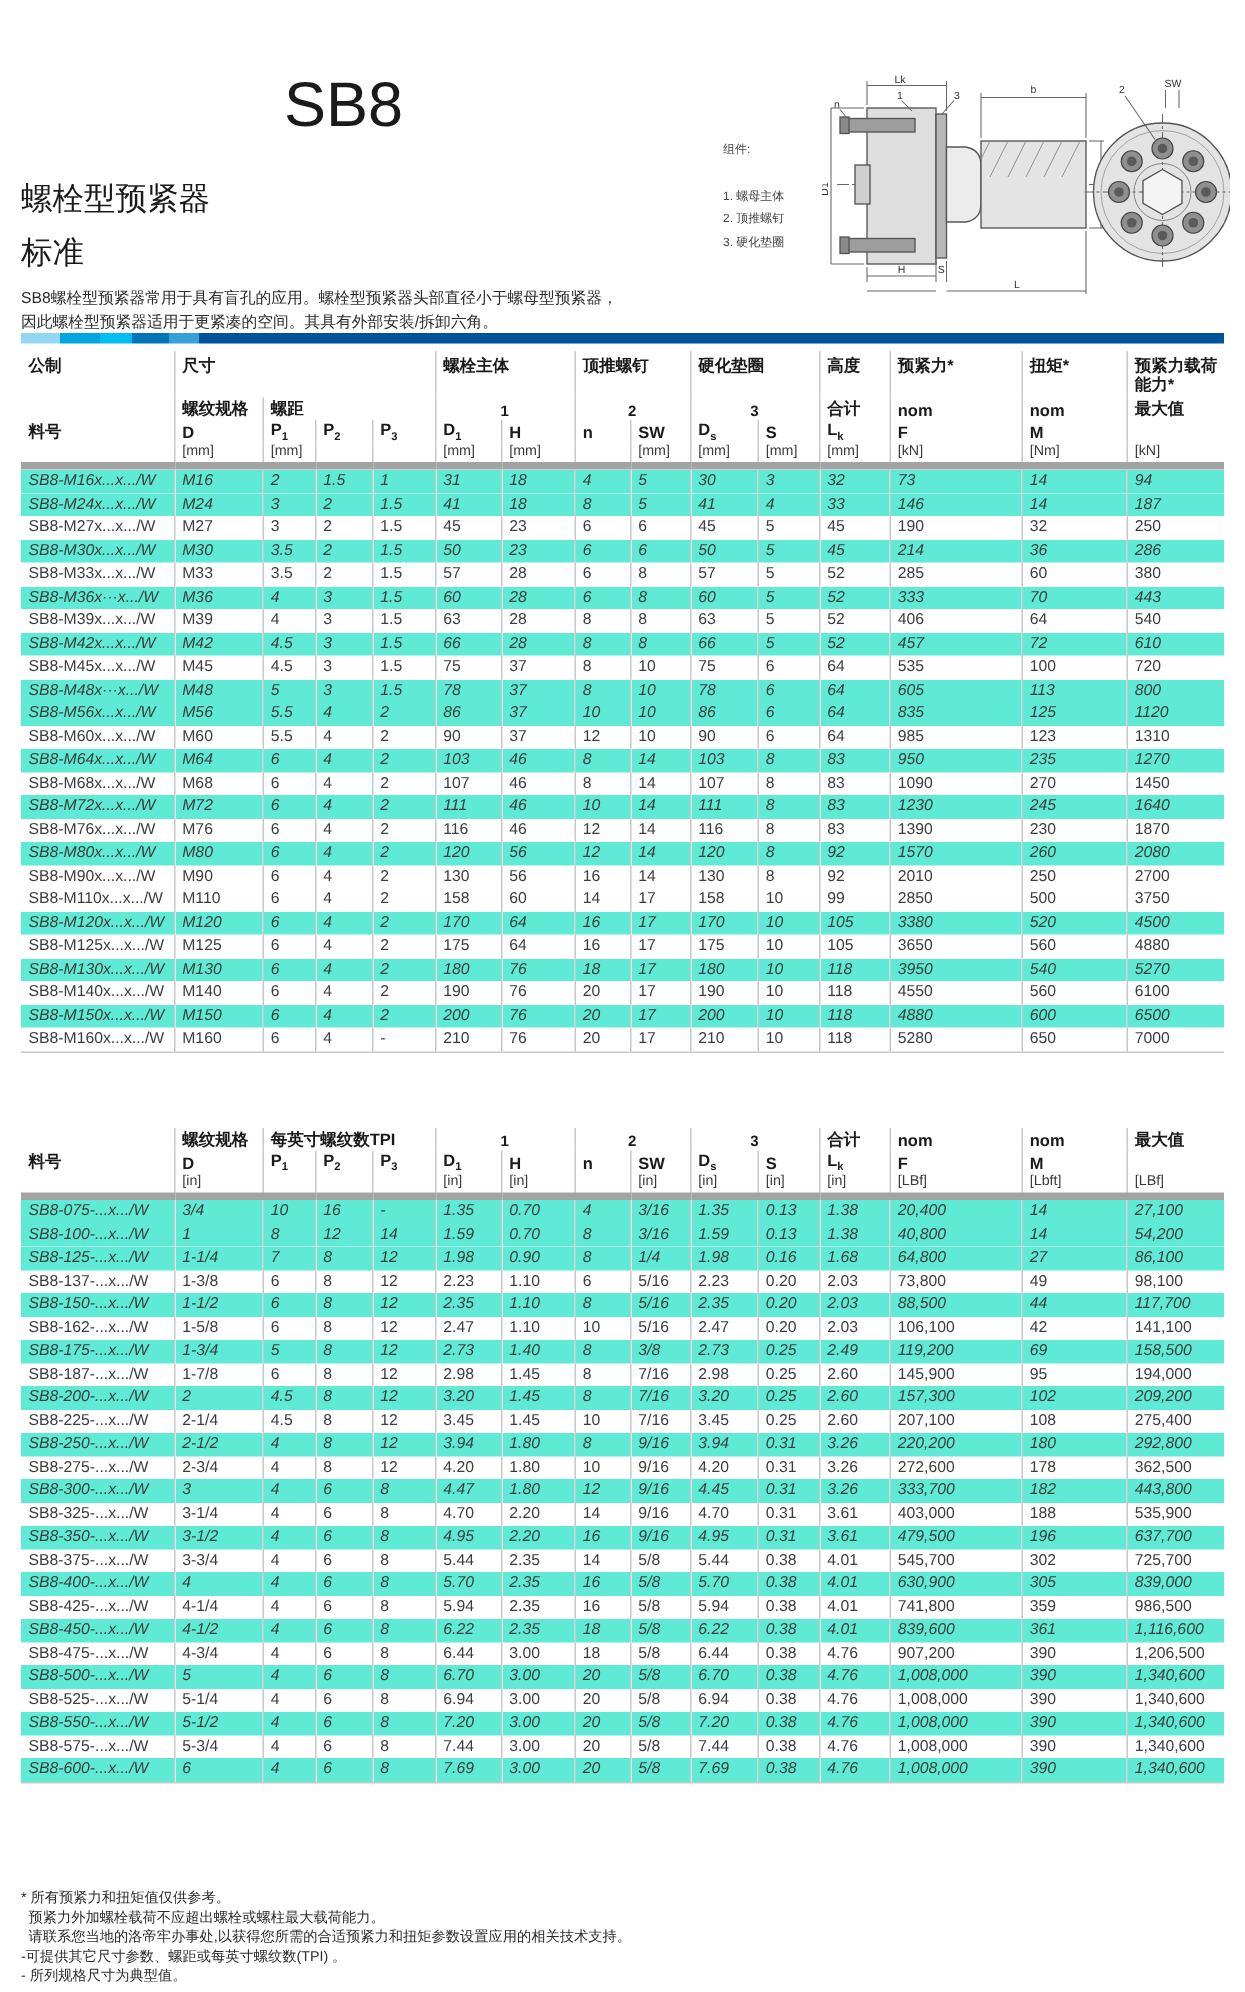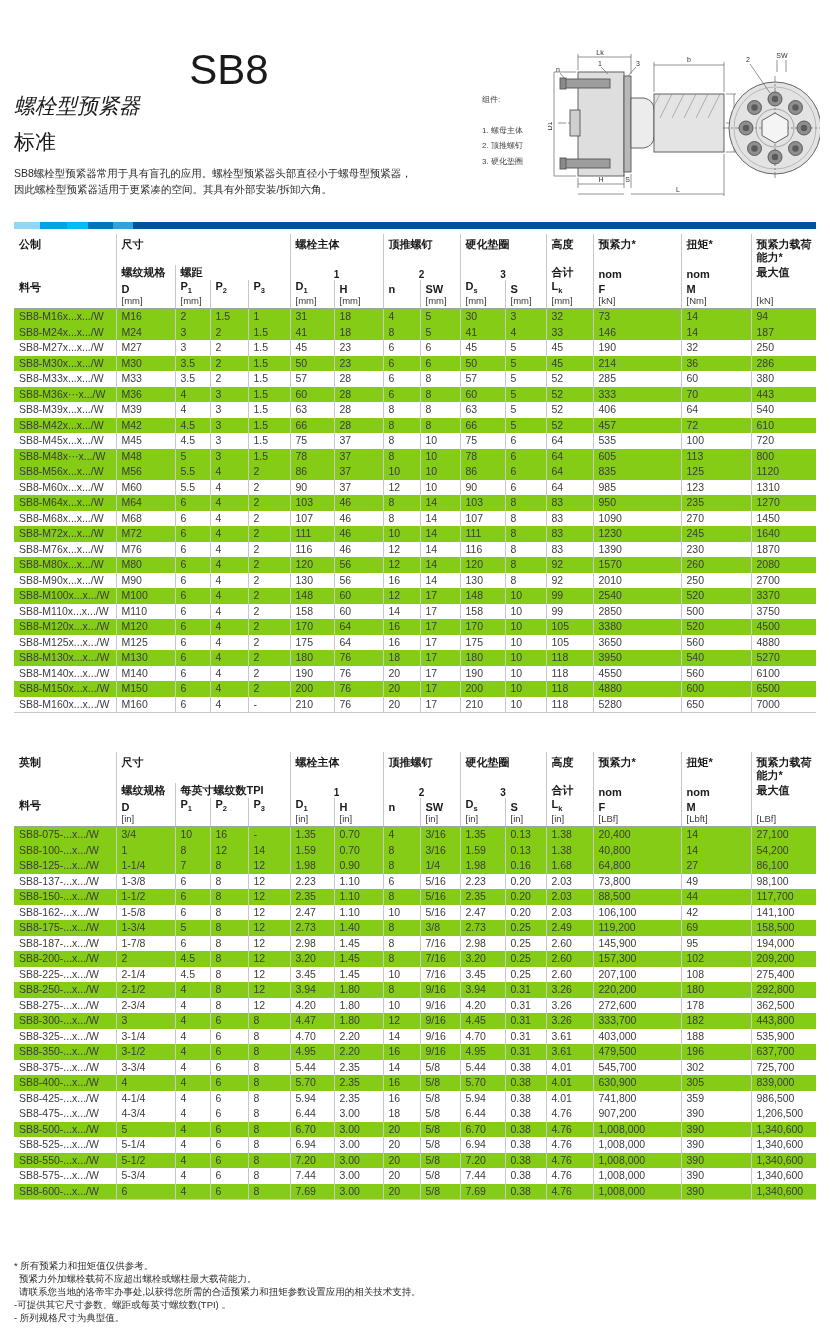--- a/index.html
+++ b/index.html
@@ -2,21 +2,21 @@
 <html><head>
 <meta charset="utf-8">
 <style>
   html,body{margin:0;padding:0;background:#fff;}
   body{width:830px;height:1328px;position:relative;overflow:hidden;
        font-family:"Liberation Sans","DejaVu Sans",sans-serif;color:#1a1a1a;}
 
   
   .title-block{position:absolute;left:14px;top:48px;width:430px;}
   .product{font-size:42px;line-height:1.05;font-weight:400;letter-spacing:0;text-align:center;}
-  .subtitle{font-size:21px;margin-top:0;font-weight:400;font-style:italic;}
+  .subtitle{font-size:21px;margin-top:26px;font-weight:400;}
   .variant{font-size:21px;margin-top:8px;font-weight:400;}
   .desc{font-size:10.5px;line-height:1.55;margin-top:9px;color:#2b2b2b;}
 
   
   .diagram-block{position:absolute;left:478px;top:48px;width:344px;height:152px;}
   .legend{position:absolute;left:4px;top:44px;font-size:8px;line-height:1.9;color:#444;}
   .legend .lt{margin-bottom:16px;}
   .diagram-svg{position:absolute;right:2px;top:0;}
   .dim{stroke:#666;stroke-width:0.7;fill:none;}
   .part{stroke:#555;stroke-width:0.9;}
@@ -33,24 +33,24 @@
   table{border-collapse:collapse;table-layout:fixed;width:802px;border-bottom:1px solid #c8c8c8;}
   th,td{text-align:left;padding:0 2px 0 5px;overflow:hidden;white-space:nowrap;}
   .bl{border-left:1px solid #c8c8c8;}
   thead th{overflow:visible;}
   thead th.g{font-weight:bold;font-size:11px;vertical-align:top;padding-top:4px;
              line-height:13px;height:27px;white-space:normal;margin-left:36px;}
   thead th.s{font-weight:bold;font-size:11px;vertical-align:bottom;height:15px;}
   thead th.num{text-align:center;font-size:10px;padding:0;}
   thead th.y{font-weight:bold;font-size:11px;vertical-align:bottom;height:14px;}
   thead td.u{font-size:9.5px;color:#3a3a3a;height:13px;vertical-align:top;
-             border-bottom:1px solid #a3a3a3;}
+             border-bottom:5px solid #a3a3a3;}
   sub{font-size:7.5px;}
   tbody td{font-size:10.5px;color:#3c3c3c;height:15.5px;line-height:15.5px;}
-  tbody tr.odd{background:#84cc16;}
+  tbody tr.odd{background:#5eead4;font-style:italic;}
 
   
   .footnotes{position:absolute;left:14px;top:1259px;font-size:9.5px;line-height:13px;color:#2b2b2b;}
   .footnotes .indent{padding-left:5px;}
 </style>
 </head>
 <body>
 
 <div class="title-block">
   <div class="product">SB8</div>
@@ -538,37 +538,20 @@
           <td class="bl">56</td>
           <td class="bl">16</td>
           <td class="bl">14</td>
           <td class="bl">130</td>
           <td class="bl">8</td>
           <td class="bl">92</td>
           <td class="bl">2010</td>
           <td class="bl">250</td>
           <td class="bl">2700</td>
         </tr>
-        <tr class="odd">
-          <td>SB8-M100x...x.../W</td>
-          <td class="bl">M100</td>
-          <td class="bl">6</td>
-          <td class="bl">4</td>
-          <td class="bl">2</td>
-          <td class="bl">148</td>
-          <td class="bl">60</td>
-          <td class="bl">12</td>
-          <td class="bl">17</td>
-          <td class="bl">148</td>
-          <td class="bl">10</td>
-          <td class="bl">99</td>
-          <td class="bl">2540</td>
-          <td class="bl">520</td>
-          <td class="bl">3370</td>
-        </tr>
         <tr>
           <td>SB8-M110x...x.../W</td>
           <td class="bl">M110</td>
           <td class="bl">6</td>
           <td class="bl">4</td>
           <td class="bl">2</td>
           <td class="bl">158</td>
           <td class="bl">60</td>
           <td class="bl">14</td>
           <td class="bl">17</td>
@@ -699,31 +682,20 @@
       <col style="width:40px">
         <col style="width:45px">
         <col style="width:41px">
         <col style="width:47px">
       <col style="width:88px">
         <col style="width:70px">
         <col style="width:65px">
     </colgroup>
   <thead>
         <tr>
-          <th colspan="1" class="g">英制</th>
-          <th colspan="4" class="g bl">尺寸</th>
-          <th colspan="2" class="g bl">螺栓主体</th>
-          <th colspan="2" class="g bl">顶推螺钉</th>
-          <th colspan="2" class="g bl">硬化垫圈</th>
-          <th colspan="1" class="g bl">高度</th>
-          <th colspan="1" class="g bl">预紧力*</th>
-          <th colspan="1" class="g bl">扭矩*</th>
-          <th colspan="1" class="g bl">预紧力载荷能力*</th>
-        </tr>
-        <tr>
           <th colspan="1" class="s"></th>
           <th colspan="1" class="s bl">螺纹规格</th>
           <th colspan="3" class="s bl">每英寸螺纹数TPI</th>
           <th colspan="2" class="s num bl">1</th>
           <th colspan="2" class="s num bl">2</th>
           <th colspan="2" class="s num bl">3</th>
           <th colspan="1" class="s bl">合计</th>
           <th colspan="1" class="s bl">nom</th>
           <th colspan="1" class="s bl">nom</th>
           <th colspan="1" class="s bl">最大值</th>
@@ -1063,20 +1035,37 @@
           <td class="bl">2.35</td>
           <td class="bl">16</td>
           <td class="bl">5/8</td>
           <td class="bl">5.94</td>
           <td class="bl">0.38</td>
           <td class="bl">4.01</td>
           <td class="bl">741,800</td>
           <td class="bl">359</td>
           <td class="bl">986,500</td>
         </tr>
+        <tr class="odd">
+          <td>SB8-450-...x.../W</td>
+          <td class="bl">4-1/2</td>
+          <td class="bl">4</td>
+          <td class="bl">6</td>
+          <td class="bl">8</td>
+          <td class="bl">6.22</td>
+          <td class="bl">2.35</td>
+          <td class="bl">18</td>
+          <td class="bl">5/8</td>
+          <td class="bl">6.22</td>
+          <td class="bl">0.38</td>
+          <td class="bl">4.01</td>
+          <td class="bl">839,600</td>
+          <td class="bl">361</td>
+          <td class="bl">1,116,600</td>
+        </tr>
         <tr>
           <td>SB8-475-...x.../W</td>
           <td class="bl">4-3/4</td>
           <td class="bl">4</td>
           <td class="bl">6</td>
           <td class="bl">8</td>
           <td class="bl">6.44</td>
           <td class="bl">3.00</td>
           <td class="bl">18</td>
           <td class="bl">5/8</td>

